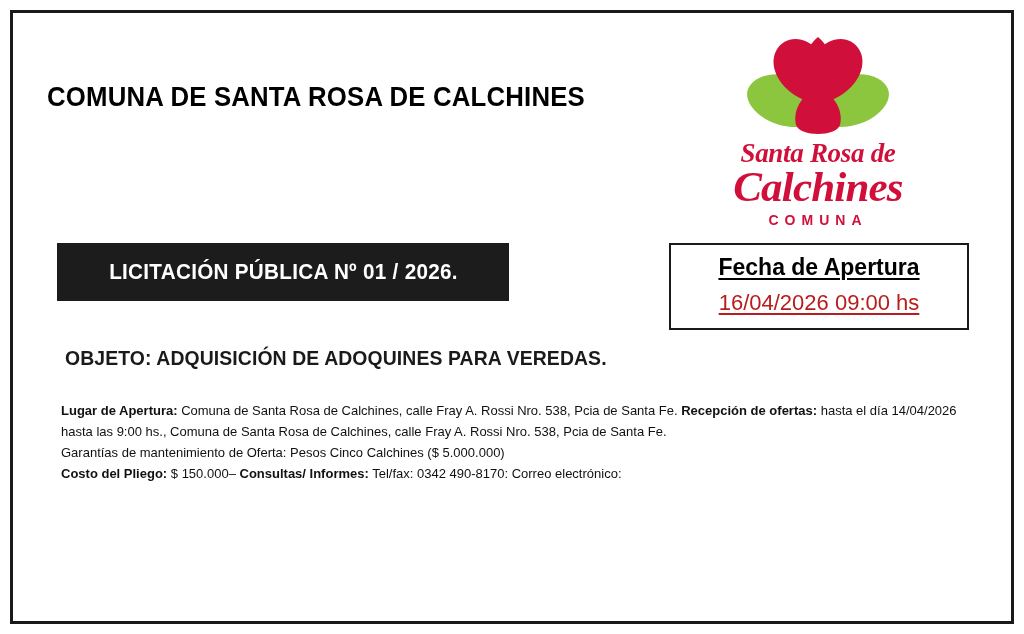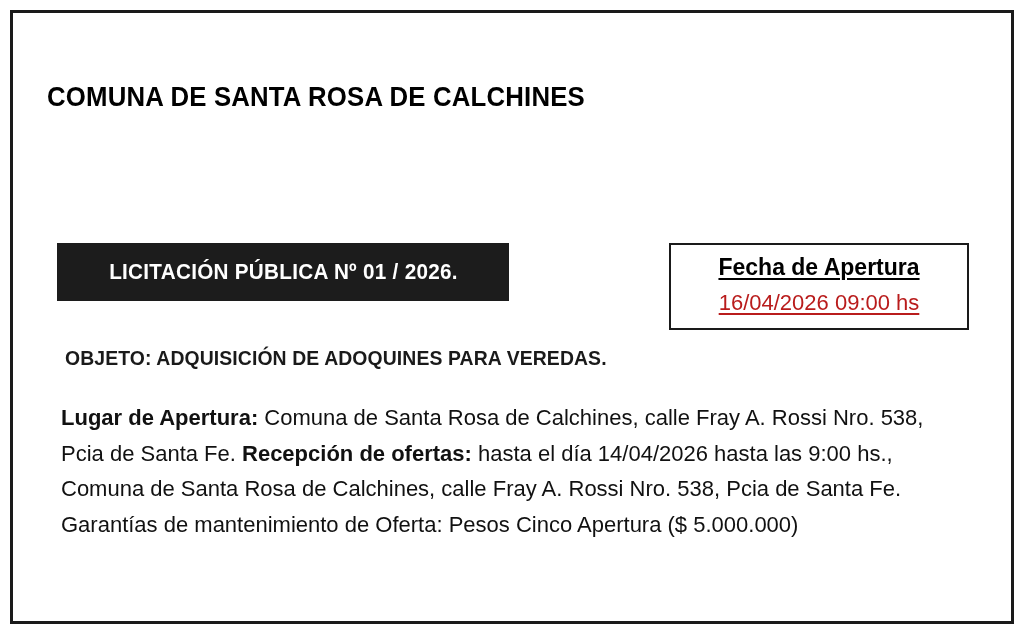--- a/index.html
+++ b/index.html
@@ -160,37 +160,56 @@
     font-size: 20px;
     letter-spacing: 0.1px;
     transform: scaleX(0.97);
     transform-origin: left center;
     white-space: nowrap;
   }
 
   
   .body-text {
     margin: 30px 44px 0 48px;
-    font-size: 22px;
+    font-size: 13px;
     line-height: 1.62;
     text-align: left;
     color: #111;
   }
   .body-text p { margin: 0; }
   .body-text b { font-weight: bold; }
 </style>
 </head>
 <body>
 
 <div class="page">
   <div class="frame">
 
     <div class="header">
       <div class="org-title">COMUNA DE SANTA ROSA DE CALCHINES</div>
 
+      <div class="logo">
+        <div class="logo-mark">
+          <svg width="200" height="112" viewBox="0 0 200 112" aria-hidden="true">
+
+            <path d="M100 60 C72 36 38 40 30 58 C24 74 48 96 78 96 C92 96 100 86 100 72 Z" fill="#8cc63f"></path>
+            <path d="M100 60 C128 36 162 40 170 58 C176 74 152 96 122 96 C108 96 100 86 100 72 Z" fill="#8cc63f"></path>
+
+            <path d="M100 20 C88 4 66 4 58 20 C50 36 62 58 84 68 C96 74 100 68 100 56 Z" fill="#d0103a"></path>
+            <path d="M100 20 C112 4 134 4 142 20 C150 36 138 58 116 68 C104 74 100 68 100 56 Z" fill="#d0103a"></path>
+            <path d="M100 6 C86 18 80 38 88 56 C93 68 107 68 112 56 C120 38 114 18 100 6 Z" fill="#d0103a"></path>
+            <path d="M100 56 C86 62 74 78 78 94 C82 106 118 106 122 94 C126 78 114 62 100 56 Z" fill="#d0103a"></path>
+          </svg>
+        </div>
+        <div class="logo-text">
+          <div class="logo-line1">Santa Rosa de</div>
+          <div class="logo-line2">Calchines</div>
+          <div class="logo-line3">COMUNA</div>
+        </div>
+      </div>
     </div>
 
     <div class="banner-row">
       <div class="tender-banner">
         <span>LICITACIÓN PÚBLICA Nº 01 / 2026.</span>
       </div>
 
       <div class="opening-box">
         <div class="opening-title">Fecha de Apertura</div>
         <div class="opening-date">16/04/2026 09:00 hs</div>
@@ -199,17 +218,23 @@
 
     <div class="object-line">OBJETO: ADQUISICIÓN DE ADOQUINES PARA VEREDAS.</div>
 
     <div class="body-text">
       <p>
         <b>Lugar de Apertura:</b>
         <span>Comuna de Santa Rosa de Calchines, calle Fray A. Rossi Nro. 538, Pcia de Santa Fe.</span>
         <b>Recepción de ofertas:</b>
         <span>hasta el día 14/04/2026 hasta las 9:00 hs., Comuna de Santa Rosa de Calchines, calle Fray A. Rossi Nro. 538, Pcia de Santa Fe.</span>
       </p>
-      <p>Garantías de mantenimiento de Oferta: Pesos Cinco Apertura ($ 5.000.000)</p>
+      <p>Garantías de mantenimiento de Oferta: Pesos Cinco Calchines ($ 5.000.000)</p>
+      <p>
+        <b>Costo del Pliego:</b>
+        <span>$ 150.000–</span>
+        <b>Consultas/ Informes:</b>
+        <span>Tel/fax: 0342 490-8170: Correo electrónico:</span>
+      </p>
     </div>
 
   </div>
 </div>
 
 </body></html>

